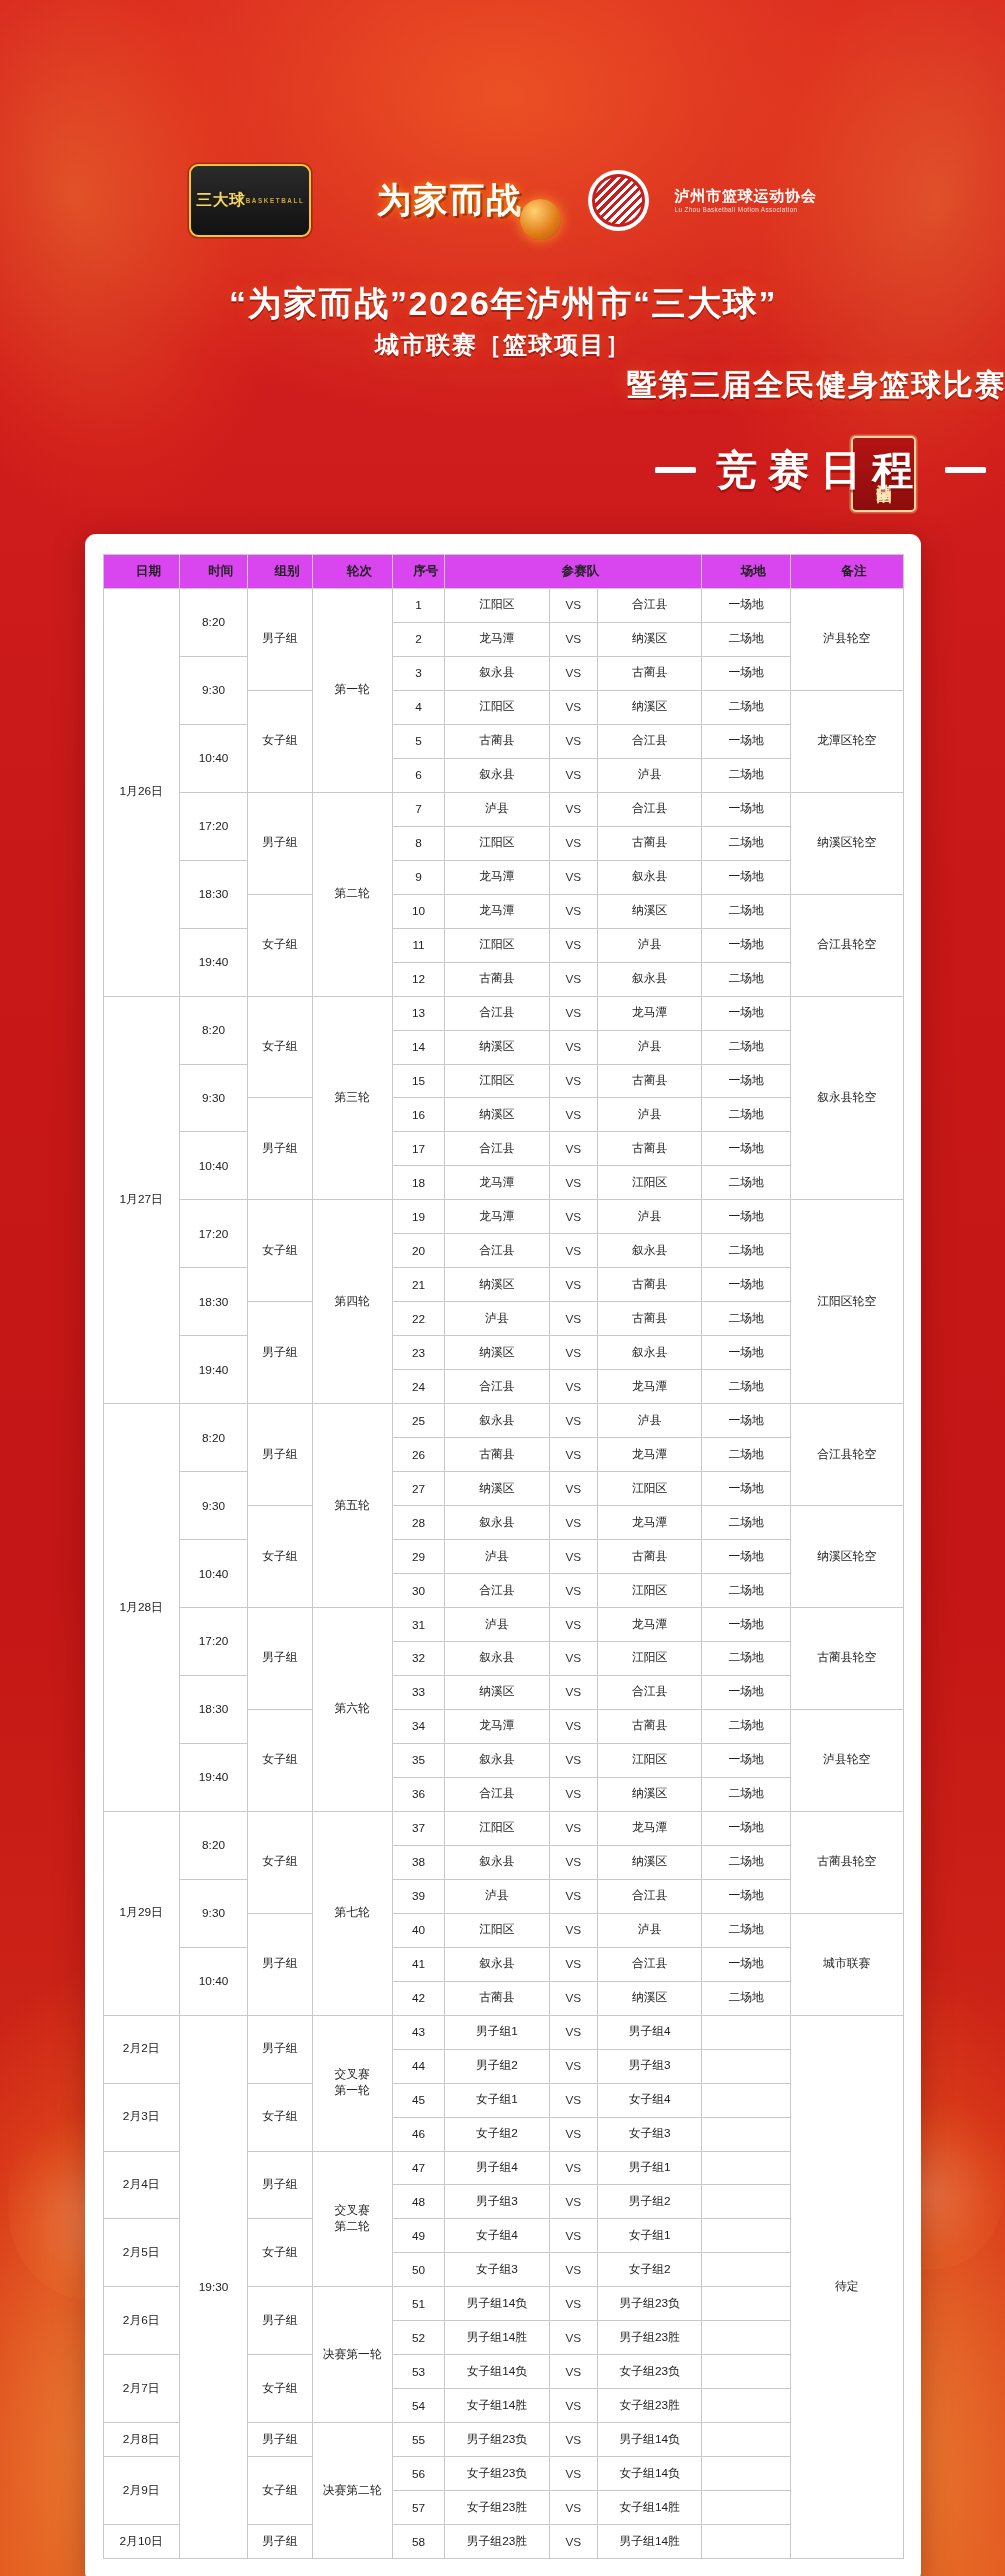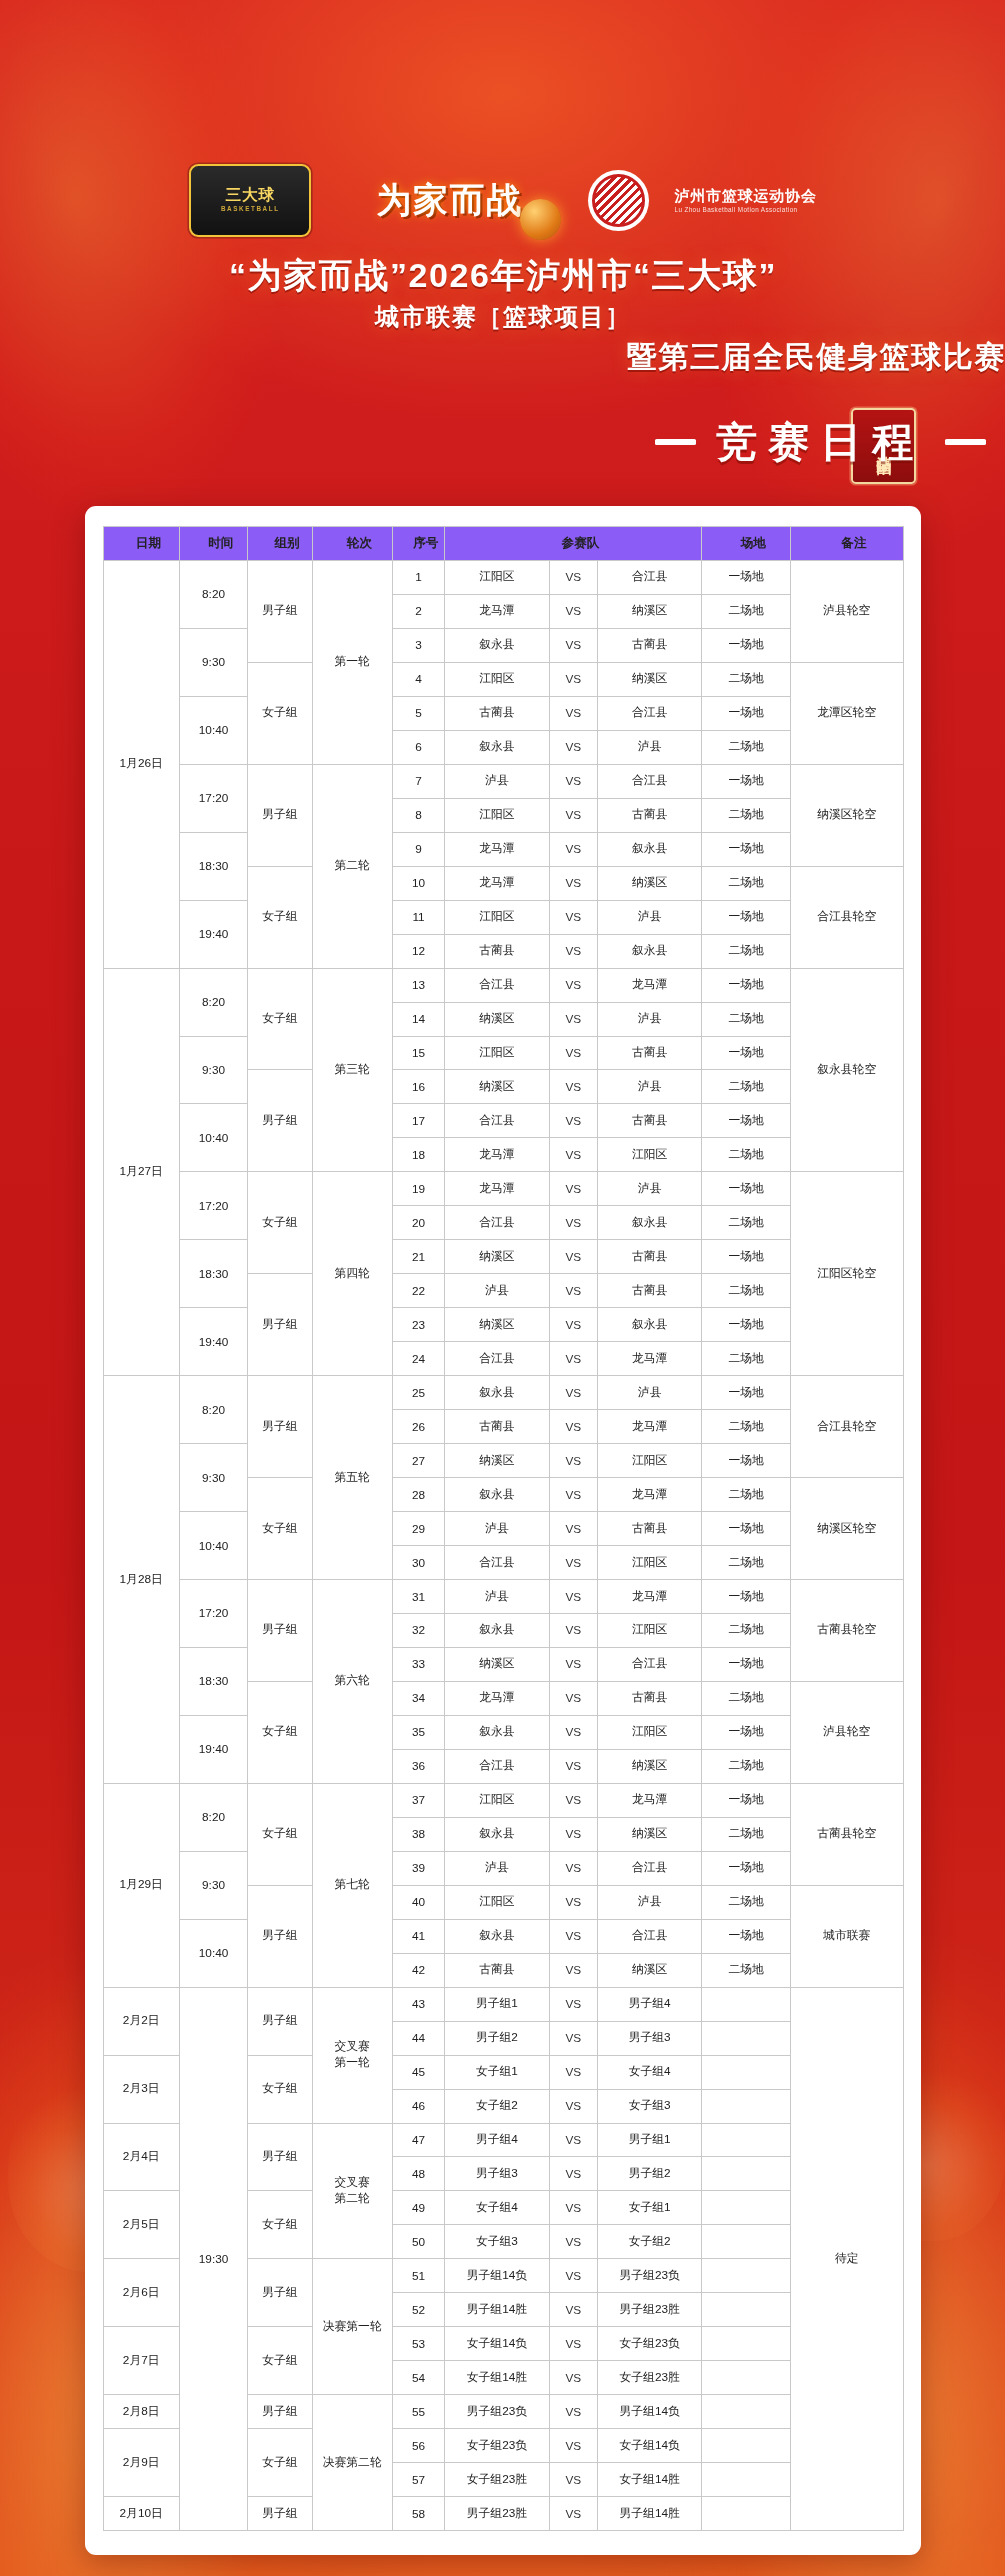--- a/index.html
+++ b/index.html
@@ -47,21 +47,21 @@
     padding-top:149px;
     height:102px;
   }
   .logo-ball{
     width:118px;height:69px;border-radius:9.4px;
     background:linear-gradient(180deg,#2b2b2b,#111);
     border:2.4px solid #f2c43a;
     display:flex;align-items:center;justify-content:center;
     color:#f7d661;font-size:15.7px;font-weight:bold;letter-spacing:0.8px;
     box-shadow:0 0 0 1.6px rgba(0,0,0,.25);
-    flex-direction:column;line-height:1.05;
+    flex-direction:row;line-height:1.05;
   }
   .logo-ball .sub{font-size:6.3px;color:#cfa93a;letter-spacing:1.6px;margin-top:3.1px;}
   .logo-fight{
     width:236px;height:86px;position:relative;
     display:flex;align-items:center;justify-content:center;
   }
   .logo-fight .txt{
     font-size:35px;font-weight:bold;color:#fff;
     text-shadow:0 0 9.4px rgba(255,150,0,.95), 2.4px 2.4px 0 #8a1a06;
     letter-spacing:1.6px;
@@ -81,21 +81,21 @@
     width:47px;height:47px;border-radius:50%;
     background:repeating-linear-gradient(135deg,#c81e1e 0 3.1px,#fff 3.1px 6.3px);
     border:3.1px solid #c81e1e;
   }
   .assoc-text{color:#fff;line-height:1.3;margin-left:16px;}
   .assoc-text .cn{font-size:15px;font-weight:bold;letter-spacing:0.8px;}
   .assoc-text .en{font-size:6.3px;opacity:.85;letter-spacing:0.4px;}
 
   
   .titles{
-    position:relative;text-align:center;color:#fff;
+    position:relative;text-align:center;color:#fff;margin-top:28px;
   }
   .t-line{
     font-size:34px;font-weight:bold;letter-spacing:1.6px;line-height:1.45;
     text-shadow:0 2.4px 0 rgba(120,10,0,.55), 0 0 17.3px rgba(255,150,40,.35);
   }
   .t-line.l2{font-size:24px;text-align:center;}
   .t-line.l3{font-size:30px;text-align:right;}
   .seal{
     position:absolute;right:90px;top:157px;
     width:61px;height:72px;border:2.4px solid #f3d9a0;border-radius:4.7px;
@@ -133,21 +133,21 @@
   }
   th,td{
     border:0.8px solid #c9c9c9;
     text-align:center;
     padding:4.7px 1.6px;
     height:23.6px;
     font-weight:normal;
     white-space:nowrap;
   }
   thead th{
-    font-weight:bold;font-size:12.6px;background:#8b5cf6;padding-left:16px;
+    font-weight:bold;font-size:12.6px;background:#d946ef;padding-left:16px;
   }
   col.c-date{width:9.5%;}
   col.c-time{width:8.5%;}
   col.c-group{width:8%;}
   col.c-round{width:10%;}
   col.c-no{width:6.5%;}
   col.c-teamA{width:13%;}
   col.c-vs{width:6%;}
   col.c-teamB{width:13%;}
   col.c-venue{width:11%;}

